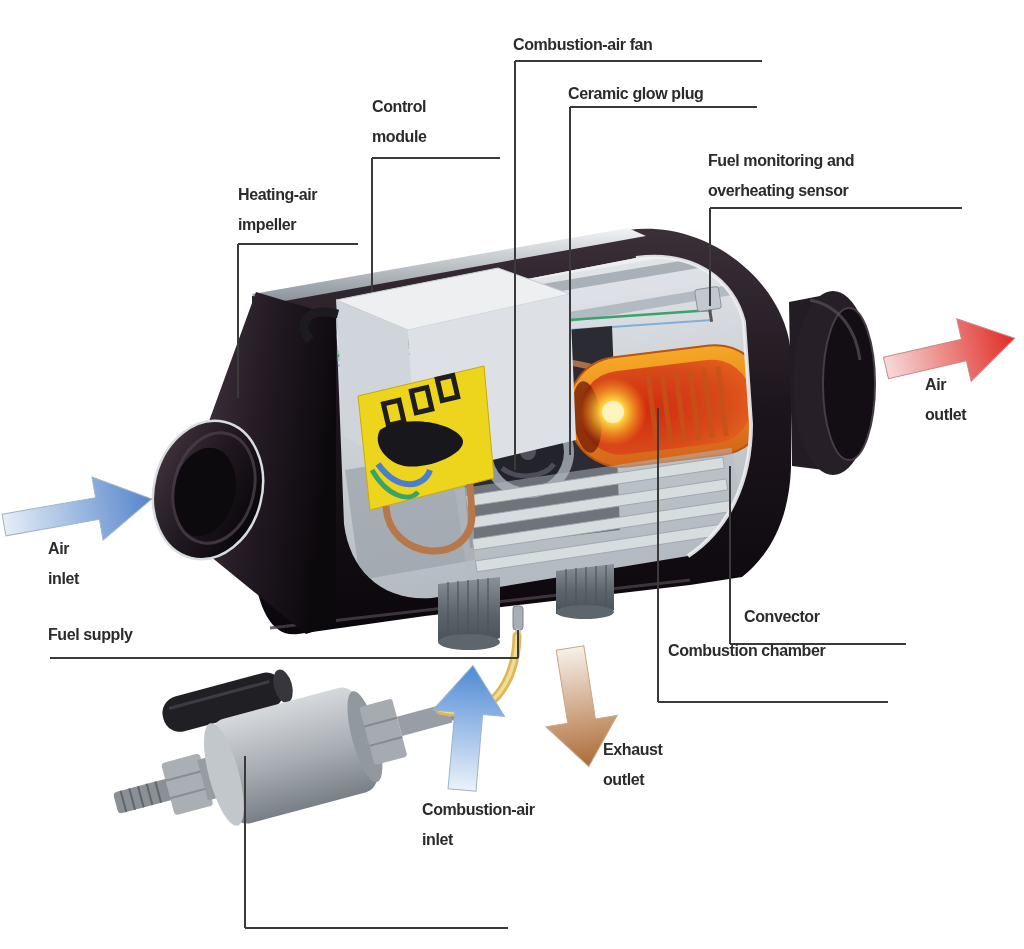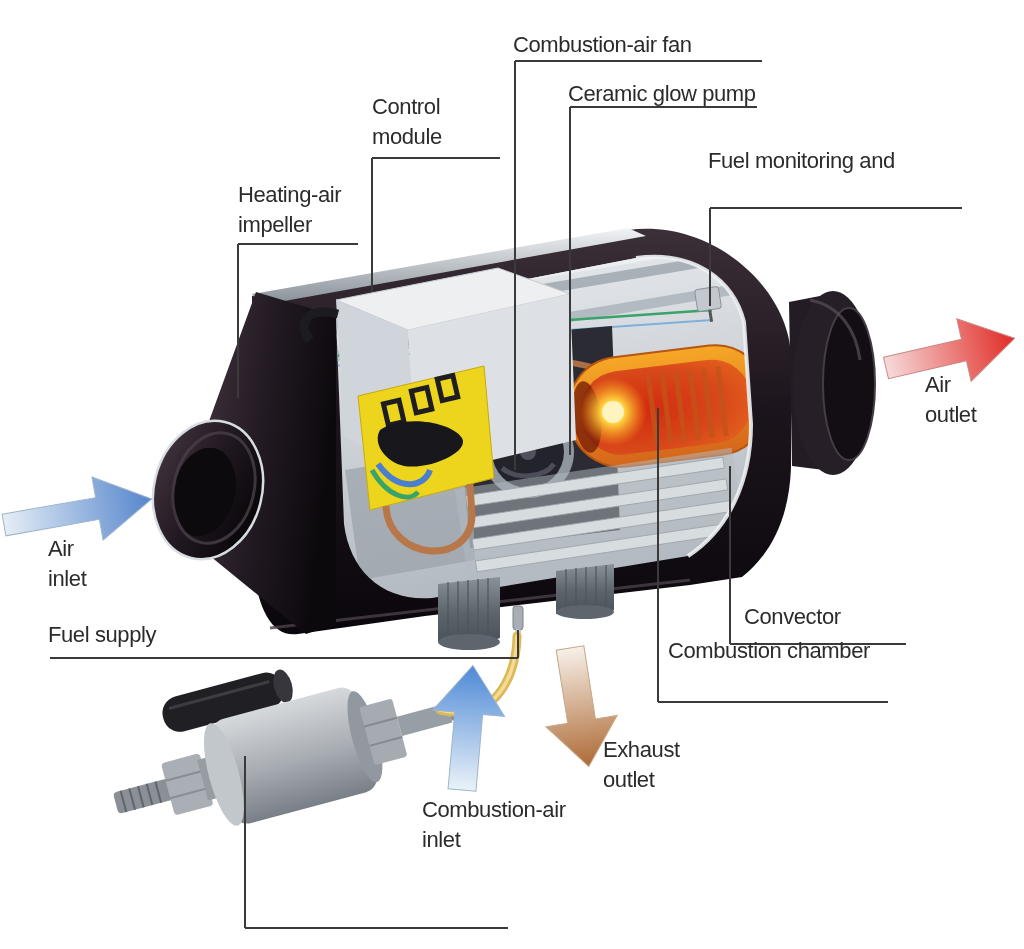--- a/index.html
+++ b/index.html
@@ -1,19 +1,19 @@
 <!DOCTYPE html>
 <html><head>
 <meta charset="utf-8">
 <style>
   html,body{margin:0;padding:0;background:#ffffff;}
   .stage{position:relative;width:1024px;height:949px;background:#ffffff;overflow:hidden;
          font-family:"Liberation Sans",sans-serif;}
   .stage svg{position:absolute;left:0;top:0;}
-  .label{position:absolute;font-weight:normal;font-size:22px;line-height:30px;
+  .label{position:absolute;font-weight:bold;font-size:16px;line-height:30px;
          color:#2b2b2b;letter-spacing:-0.4px;white-space:nowrap;}
 </style>
 </head>
 <body>
 
 <div class="stage">
 
 <svg width="1024" height="949" viewBox="0 0 1024 949">
   <defs>
     <linearGradient id="gHousing" x1="0" y1="0" x2="0" y2="1">
@@ -257,32 +257,33 @@
     <path d="M730,644 H906 M730,644 V466"></path>
     <path d="M658,702 H888 M658,702 V408"></path>
     <path d="M245,928 H508 M245,928 V756"></path>
   </g>
 </svg>
 
 <div class="label" style="left:513px;top:30px">
   <div>Combustion-air fan</div>
 </div>
 <div class="label" style="left:568px;top:79px">
-  <div>Ceramic glow pump</div>
+  <div>Ceramic glow plug</div>
 </div>
 <div class="label" style="left:372px;top:92px">
   <div>Control</div>
   <div>module</div>
 </div>
 <div class="label" style="left:238px;top:180px">
   <div>Heating-air</div>
   <div>impeller</div>
 </div>
 <div class="label" style="left:708px;top:146px">
   <div>Fuel monitoring and</div>
+  <div>overheating sensor</div>
 </div>
 <div class="label" style="left:925px;top:370px">
   <div>Air</div>
   <div>outlet</div>
 </div>
 <div class="label" style="left:48px;top:534px">
   <div>Air</div>
   <div>inlet</div>
 </div>
 <div class="label" style="left:48px;top:620px">

